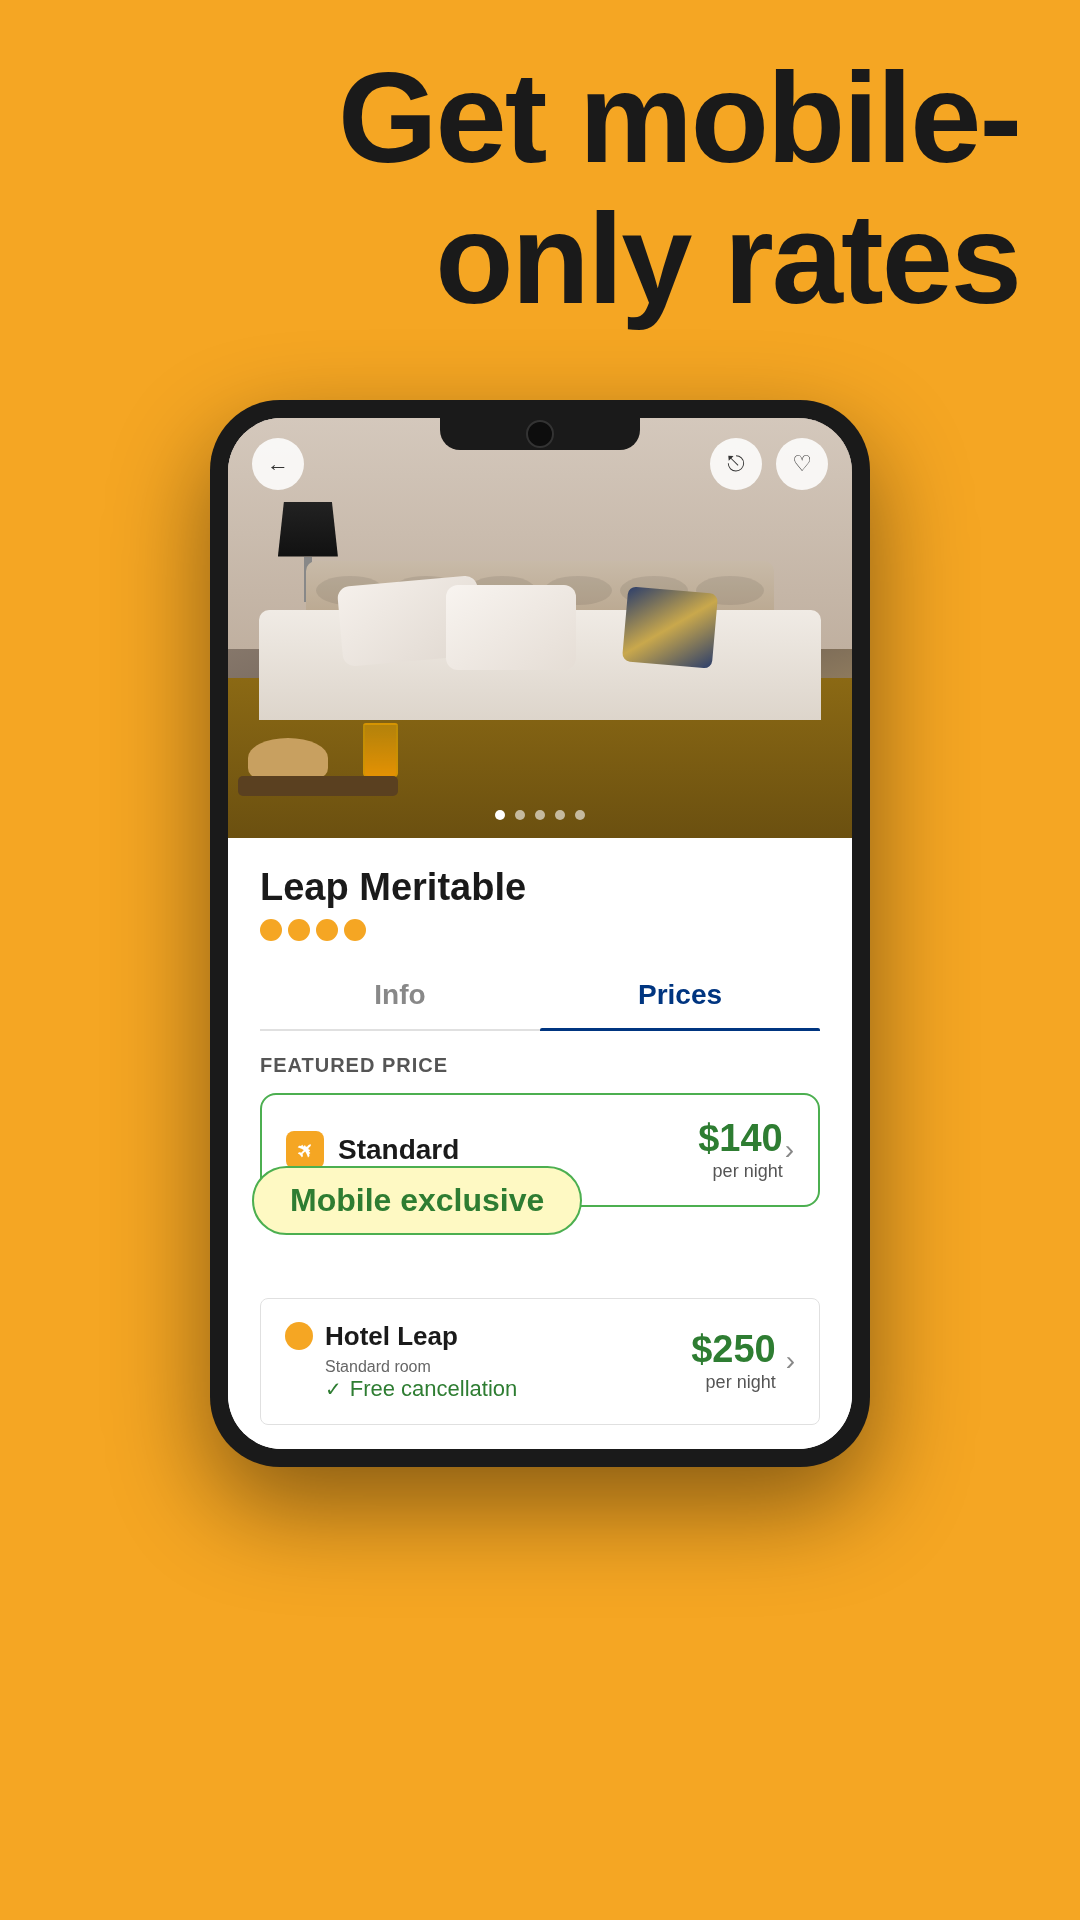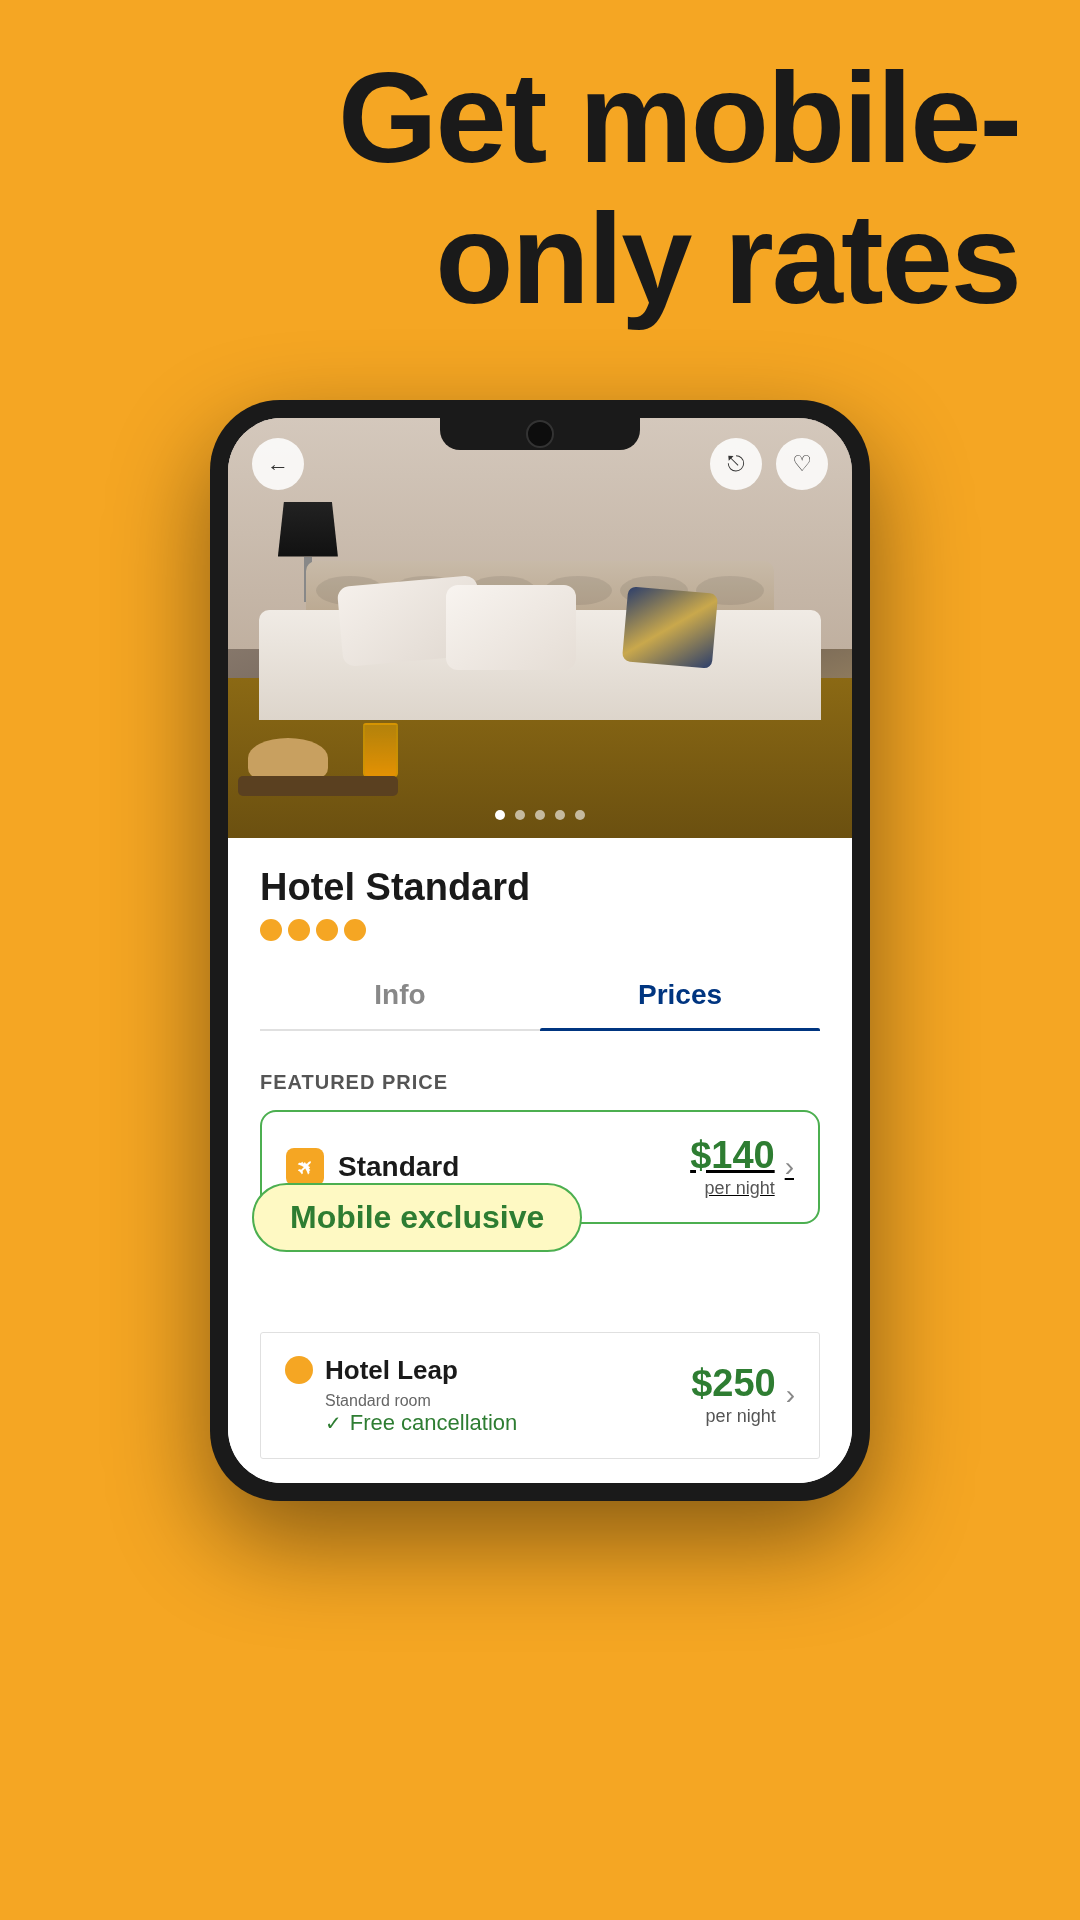--- a/index.html
+++ b/index.html
@@ -334,21 +334,21 @@
       bottom: -2px;
       left: 0;
       right: 0;
       height: 3px;
       background: #003580;
       border-radius: 2px 2px 0 0;
     }
 
     
     .prices-section {
-      padding: 40px 32px;
+      padding: 23px 32px;
       background: #fff;
     }
 
     .section-label {
       font-size: 20px;
       font-weight: 700;
       color: #555;
       letter-spacing: 1px;
       text-transform: uppercase;
       margin-bottom: 16px;
@@ -391,22 +391,21 @@
 
     .provider-name {
       font-size: 28px;
       font-weight: 600;
       color: #1a1a1a;
     }
 
     .price-right {
       display: flex;
       align-items: center;
-      gap: 10px;
-      text-decoration: underline;
+      gap: 2px;
     }
 
     .price-amount {
       font-size: 38px;
       font-weight: 800;
       color: #2e7d32;
     }
 
     .price-per-night {
       font-size: 18px;
@@ -438,21 +437,21 @@
       color: #2e7d32;
     }
 
     .more-prices-section {
       padding: 60px 32px 24px;
       background: #fff;
     }
 
     .price-card {
       border: 1.5px solid #e0e0e0;
-      border-radius: 3px;
+      border-radius: 8px;
       padding: 22px 24px;
       display: flex;
       align-items: center;
       justify-content: space-between;
     }
 
     .hotel-leap-info {
       flex: 1;
     }
 
@@ -594,21 +593,21 @@
         <div class="image-dots">
           <div class="dot active"></div>
           <div class="dot"></div>
           <div class="dot"></div>
           <div class="dot"></div>
           <div class="dot"></div>
         </div>
       </div>
 
       <div class="hotel-info">
-        <div class="hotel-name">Hotel Standard</div>
+        <div class="hotel-name">Leap Meritable</div>
         <div class="hotel-stars">
           <div class="star-dot"></div>
           <div class="star-dot"></div>
           <div class="star-dot"></div>
           <div class="star-dot"></div>
         </div>
 
         <div class="tabs">
           <div class="tab">
             <span>Info</span>

